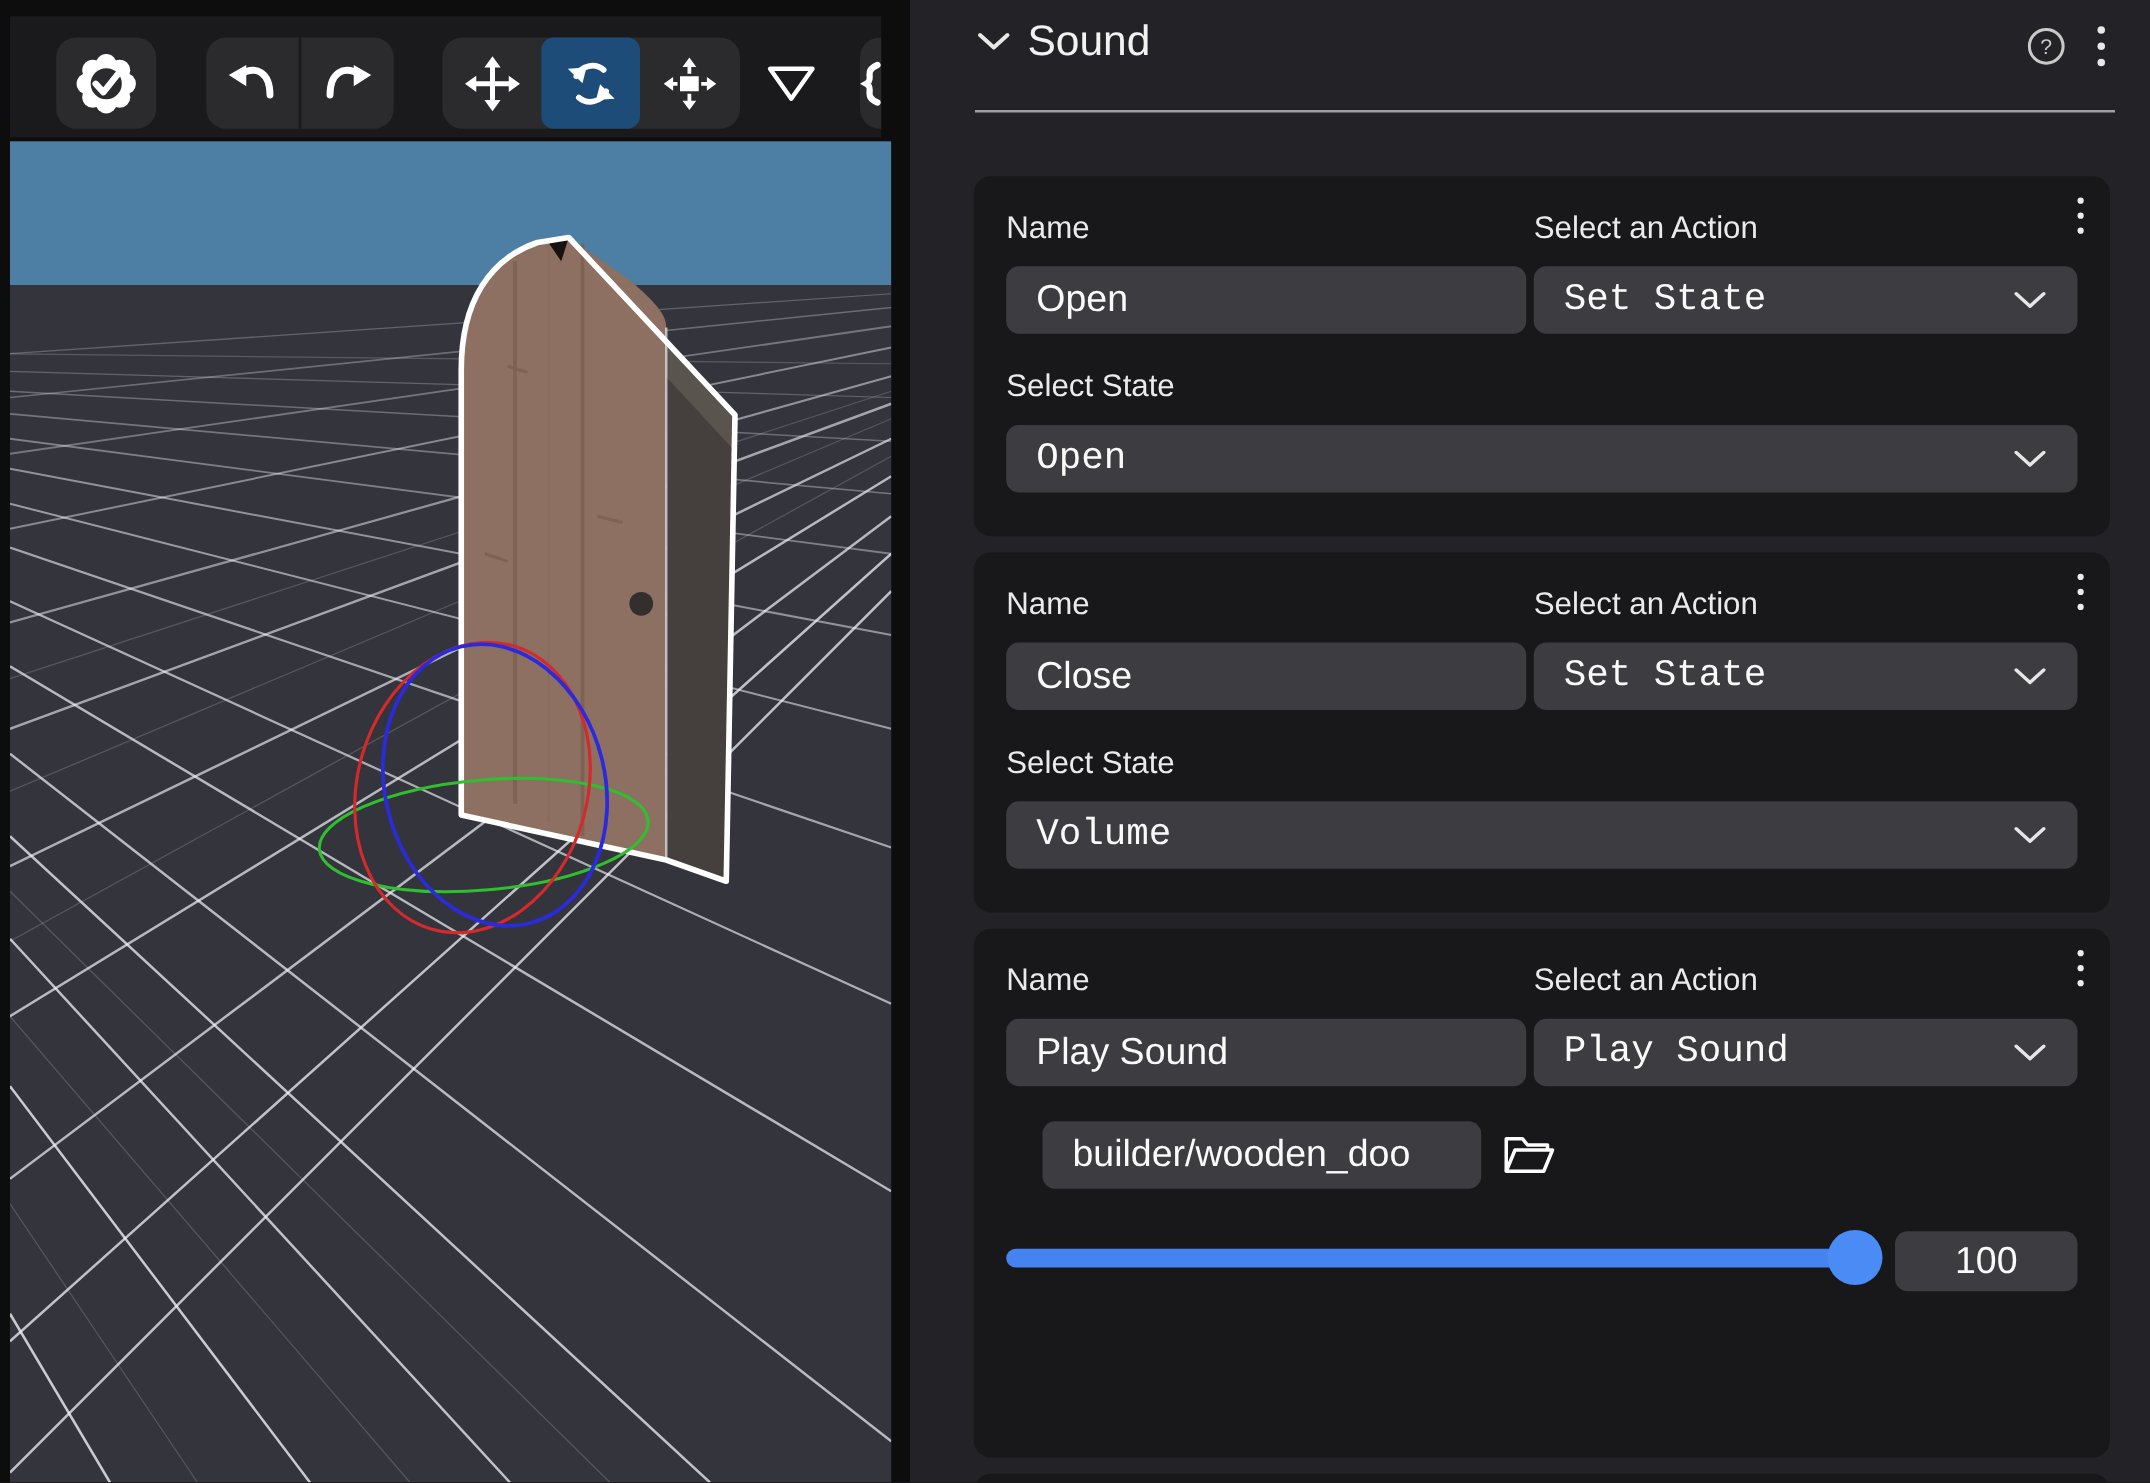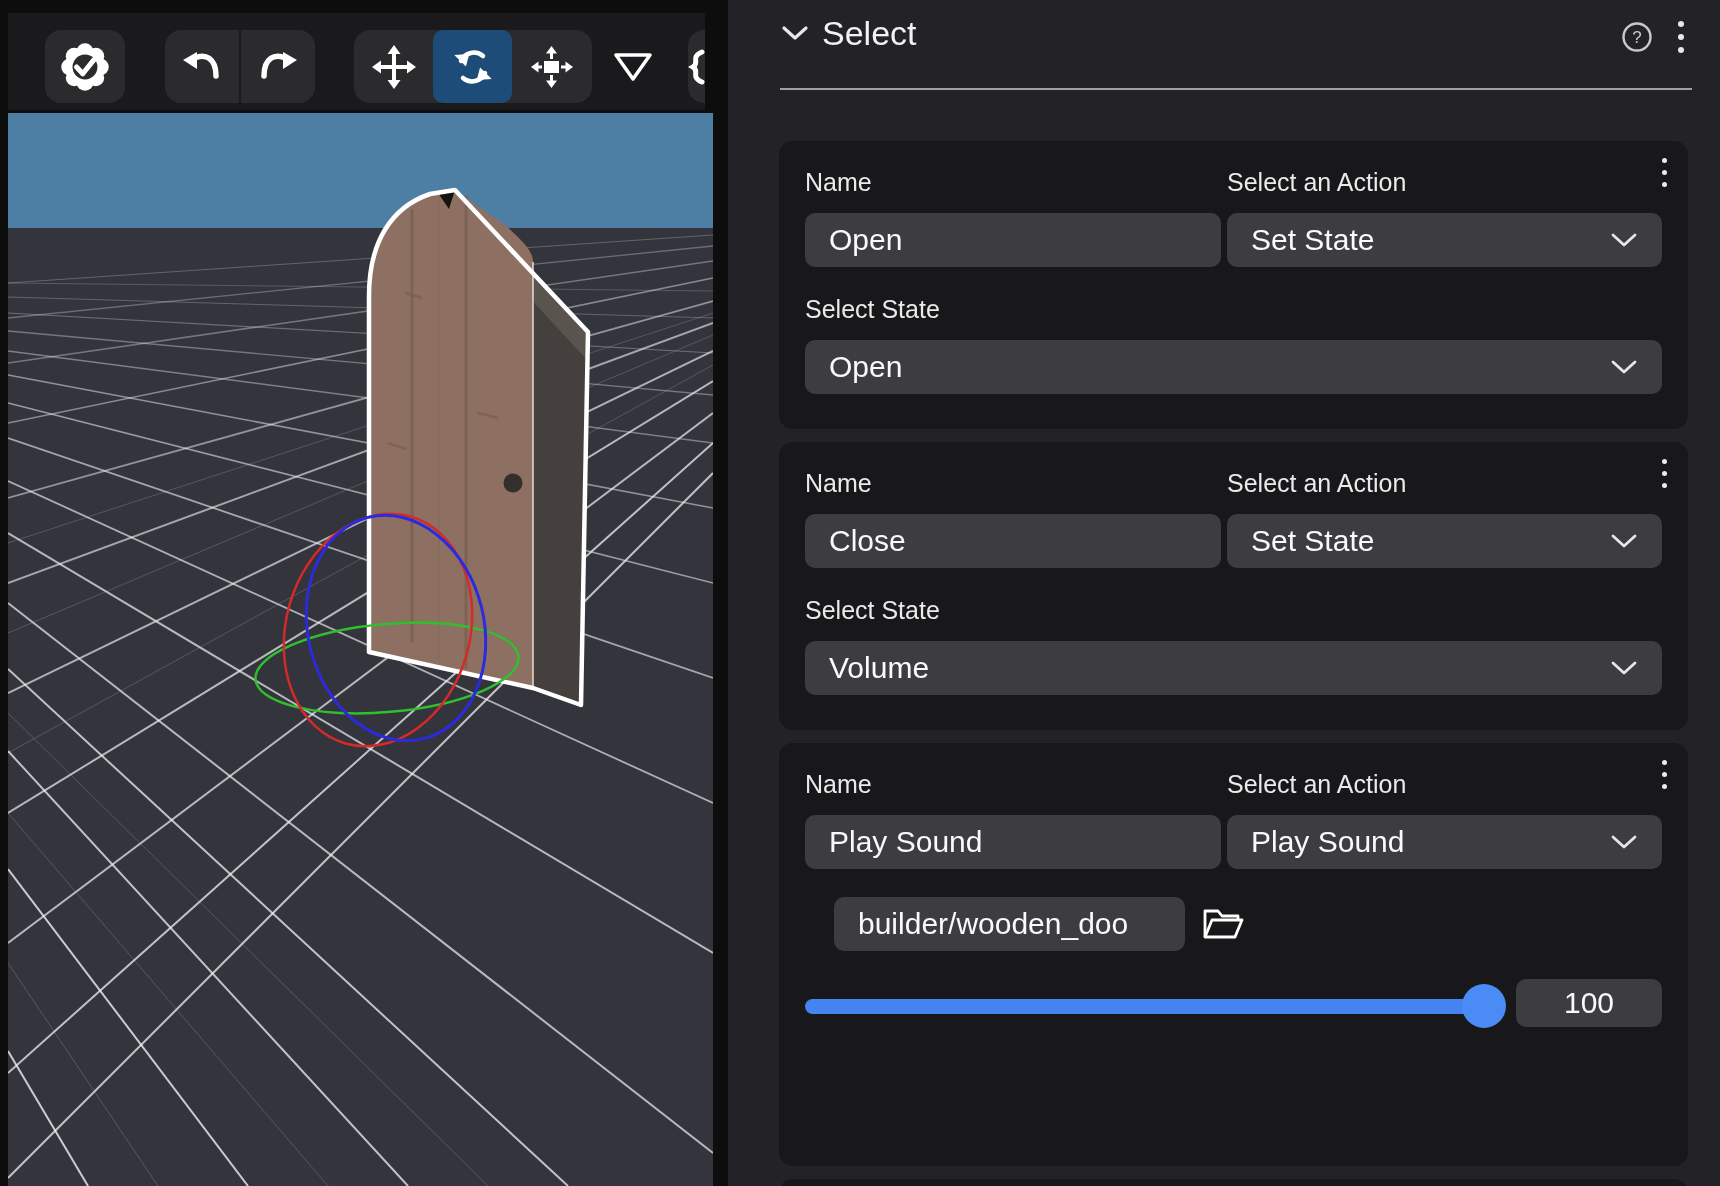--- a/index.html
+++ b/index.html
@@ -39,28 +39,28 @@
   .card-3{height:423px;}
   .card-sliver{height:40px;margin-bottom:0;}
   .card-kebab{position:absolute;top:13px;right:16px;width:16px;height:36px;display:flex;flex-direction:column;align-items:center;justify-content:center;gap:7px;}
   .card-kebab .dot{width:5px;height:5px;border-radius:50%;background:#ececec;}
   .frow{display:flex;gap:6px;}
   .fcol{width:416px;}
   .fcol.grow{flex:1;}
   .flabel{font-size:25px;color:#eaeaea;margin-bottom:16px;display:flex;align-items:center;gap:10px;}
   .field{height:54px;background:#3c3c41;border-radius:10px;display:flex;align-items:center;
          padding:0 24px;font-size:30px;color:#fafafa;box-sizing:border-box;white-space:nowrap;overflow:hidden;}
-  .dropdown{cursor:pointer;}
+  .dropdown{cursor:pointer;font-family:Liberation Mono, monospace;}
   .dropdown .chev{margin-left:auto;flex:0 0 auto;}
   .mt{margin-top:28px;}
   .path-wrap{display:flex;align-items:center;gap:16px;padding-left:29px;}
   .path-field{width:351px;flex:0 0 351px;}
   .folder-btn{width:44px;height:44px;display:flex;align-items:center;justify-content:center;cursor:pointer;}
   
-  .vol-row{display:flex;align-items:flex-start;margin-top:16px;height:54px;}
+  .vol-row{display:flex;align-items:flex-end;margin-top:16px;height:54px;}
   .slider{position:relative;flex:0 0 679px;height:54px;display:flex;align-items:center;cursor:pointer;}
   .slider-track{position:relative;width:100%;height:15px;border-radius:8px;background:#4583f0;}
   .slider-knob{position:absolute;top:50%;width:44px;height:44px;border-radius:50%;background:#4b8bf5;transform:translate(50%,-50%);}
   .vol-box{margin-left:32px;width:146px;height:48px;background:#3c3c41;border-radius:10px;
            display:flex;align-items:center;justify-content:center;font-size:30px;color:#fafafa;}
   svg{display:block;}
 </style>
 </head>
 <body>
 
@@ -238,21 +238,21 @@
 </div>
 
 <div class="panel">
 
   <div class="panel-header">
     <span class="hdr-chevron">
       <svg width="28" height="18" viewBox="0 0 28 18">
           <polyline points="3,4 14,14 25,4" fill="none" stroke="#e8e8e8" stroke-width="3.2" stroke-linecap="round" stroke-linejoin="round"></polyline>
         </svg>
     </span>
-    <span class="hdr-title">Select</span>
+    <span class="hdr-title">Sound</span>
     <span class="hdr-help">
       <svg width="34" height="34" viewBox="0 0 34 34">
         <circle cx="17" cy="17" r="13.5" fill="none" stroke="#c9c9c9" stroke-width="2.4"></circle>
         <text x="17" y="23" text-anchor="middle" font-size="17" fill="#c9c9c9" font-family="Liberation Sans, sans-serif">?</text>
       </svg>
     </span>
     <span class="hdr-kebab">
       <span class="dot"></span>
         <span class="dot"></span>
         <span class="dot"></span>

